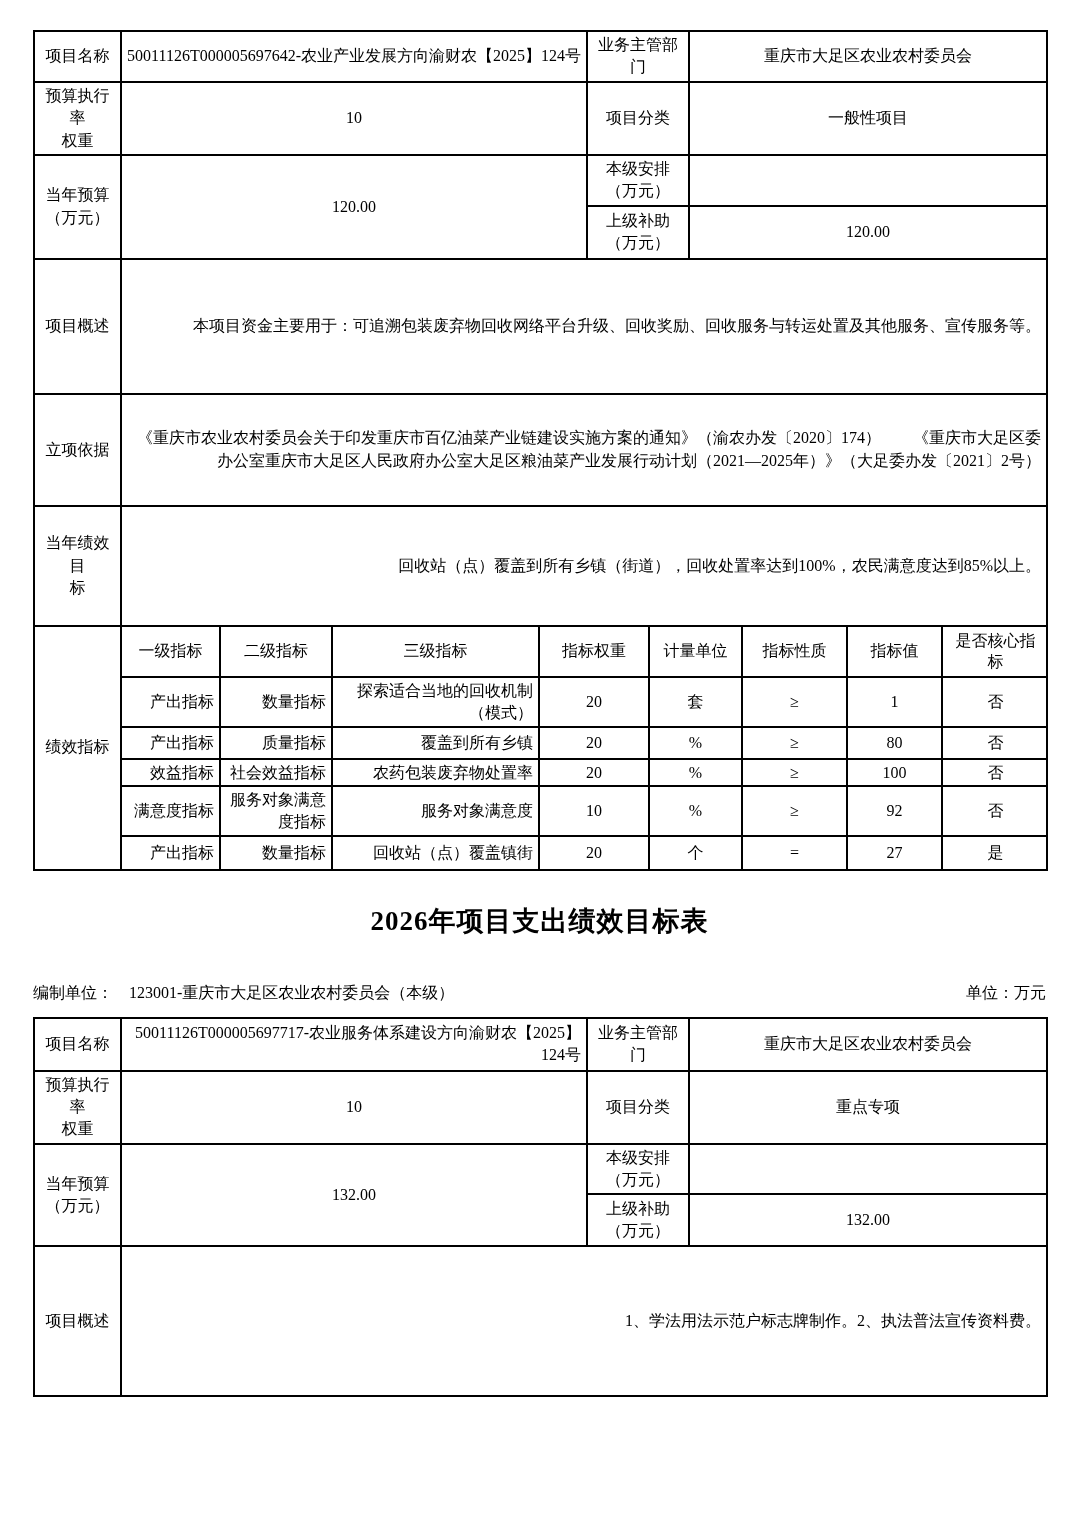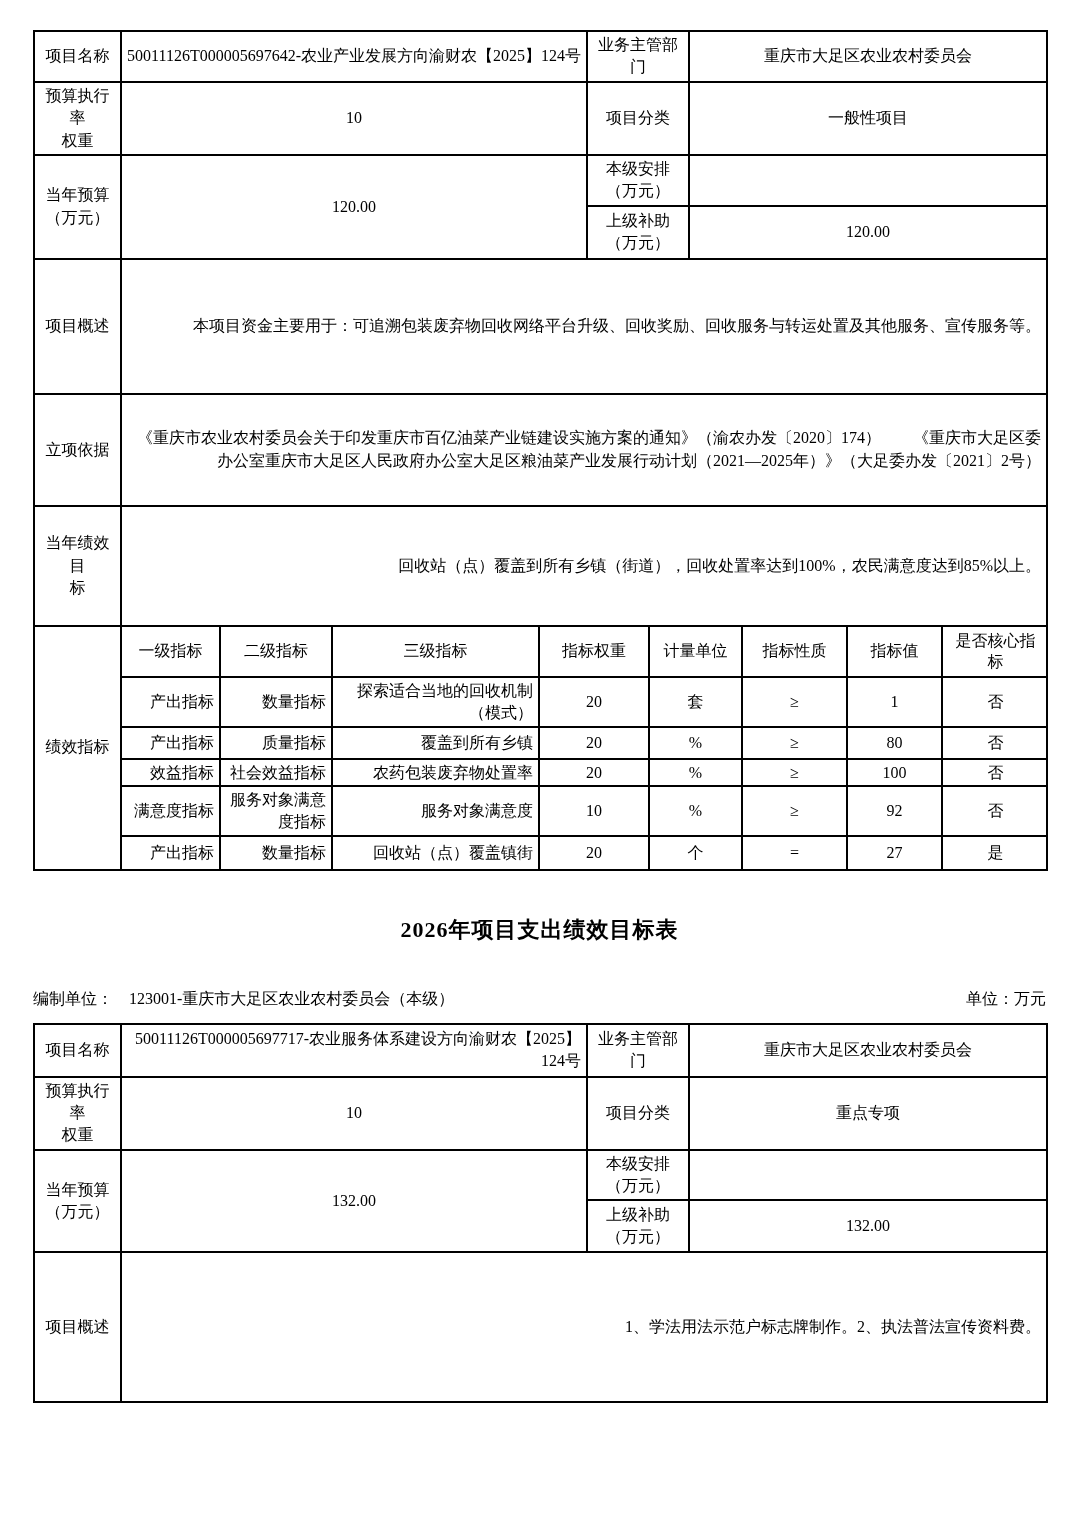--- a/index.html
+++ b/index.html
@@ -54,22 +54,22 @@
   table.inner tr:first-child td { border-top: none; }
   table.inner tr:last-child  td { border-bottom: none; }
   table.inner td:first-child    { border-left: none; }
   table.inner td:last-child     { border-right: none; }
   table.inner .hdr { text-align: center; white-space: pre-line; }
 
   .title {
     width: 1013px;
     text-align: center;
     font-weight: bold;
-    font-size: 22px;
-    margin-top: 44px;
+    font-size: 27px;
+    margin-top: 32px;
     letter-spacing: 1px;
   }
   .meta {
     width: 1013px;
     display: flex;
     justify-content: space-between;
     align-items: flex-end;
     margin-top: 44px;
     margin-bottom: 13px;
     gap: 22px;

